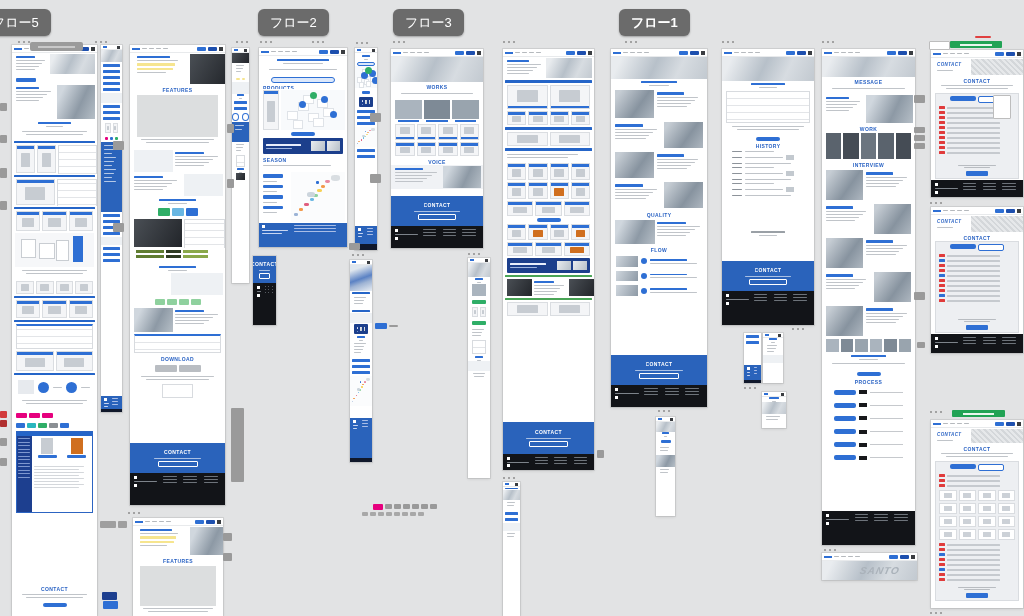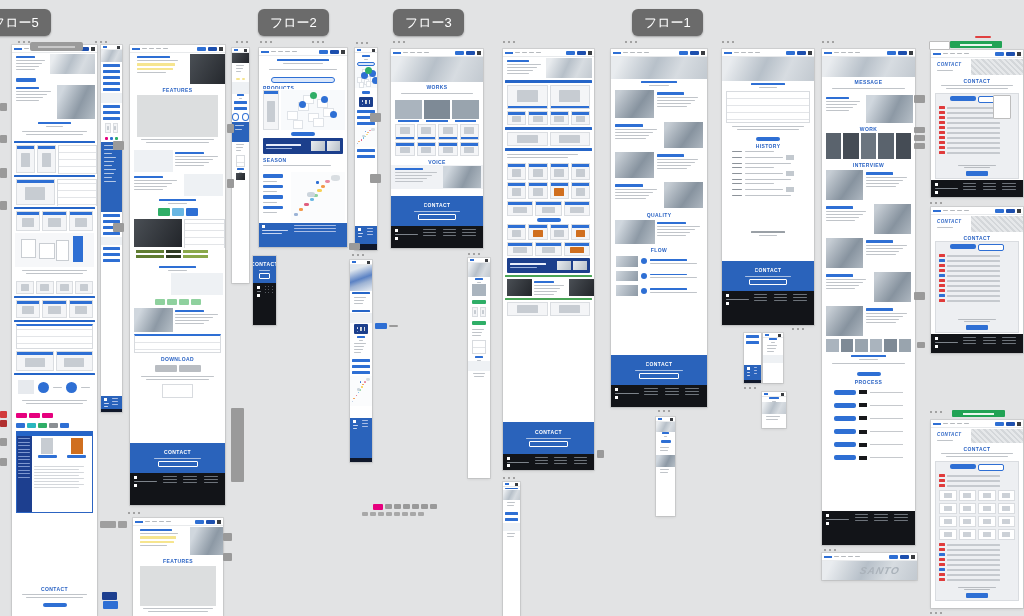--- a/index.html
+++ b/index.html
@@ -27,21 +27,21 @@
 .t-tex{background:repeating-linear-gradient(45deg,#e6e8ea 0 2px,#d4d7da 2px 4px)}
 .t-sheet{background:#fff}
 </style>
 </head>
 <body>
 
 <div id="canvas">
   <div class="flow-label" style="left: -20px; top: 9px;">フロー5</div>
   <div class="flow-label" style="left: 258px; top: 9px;">フロー2</div>
   <div class="flow-label" style="left: 393px; top: 9px;">フロー3</div>
-  <div class="flow-label" style="left: 632px; top: 9px;">フロー1</div>
+  <div class="flow-label" style="left: 619px; top: 9px; font-weight: bold;">フロー1</div>
 <div class="frame" style="left: 12px; top: 45px; width: 85px; height: 571px;">
       <div class="blk" style="height: 7px; display: flex; align-items: center; gap: 2px; padding: 0px 2px; border-bottom: 0.5px solid rgb(232, 234, 236);">
         <i style="width: 8px; height: 2px; background: rgb(46, 111, 212); display: block;"></i>
         <i class="ln" style="width: 5px; background: rgb(181, 185, 189); height: 1px;"></i>
         <i class="ln" style="width: 5px; background: rgb(181, 185, 189); height: 1px;"></i>
         <i class="ln" style="width: 5px; background: rgb(181, 185, 189); height: 1px;"></i>
         <i class="ln" style="width: 5px; background: rgb(181, 185, 189); height: 1px;"></i>
         <i style="flex: 1 1 0%;"></i>
         <i style="width: 9px; height: 4px; background: rgb(46, 111, 212); border-radius: 1px; display: block;"></i>
         <i style="width: 9px; height: 4px; background: rgb(29, 79, 174); border-radius: 1px; display: block;"></i>

